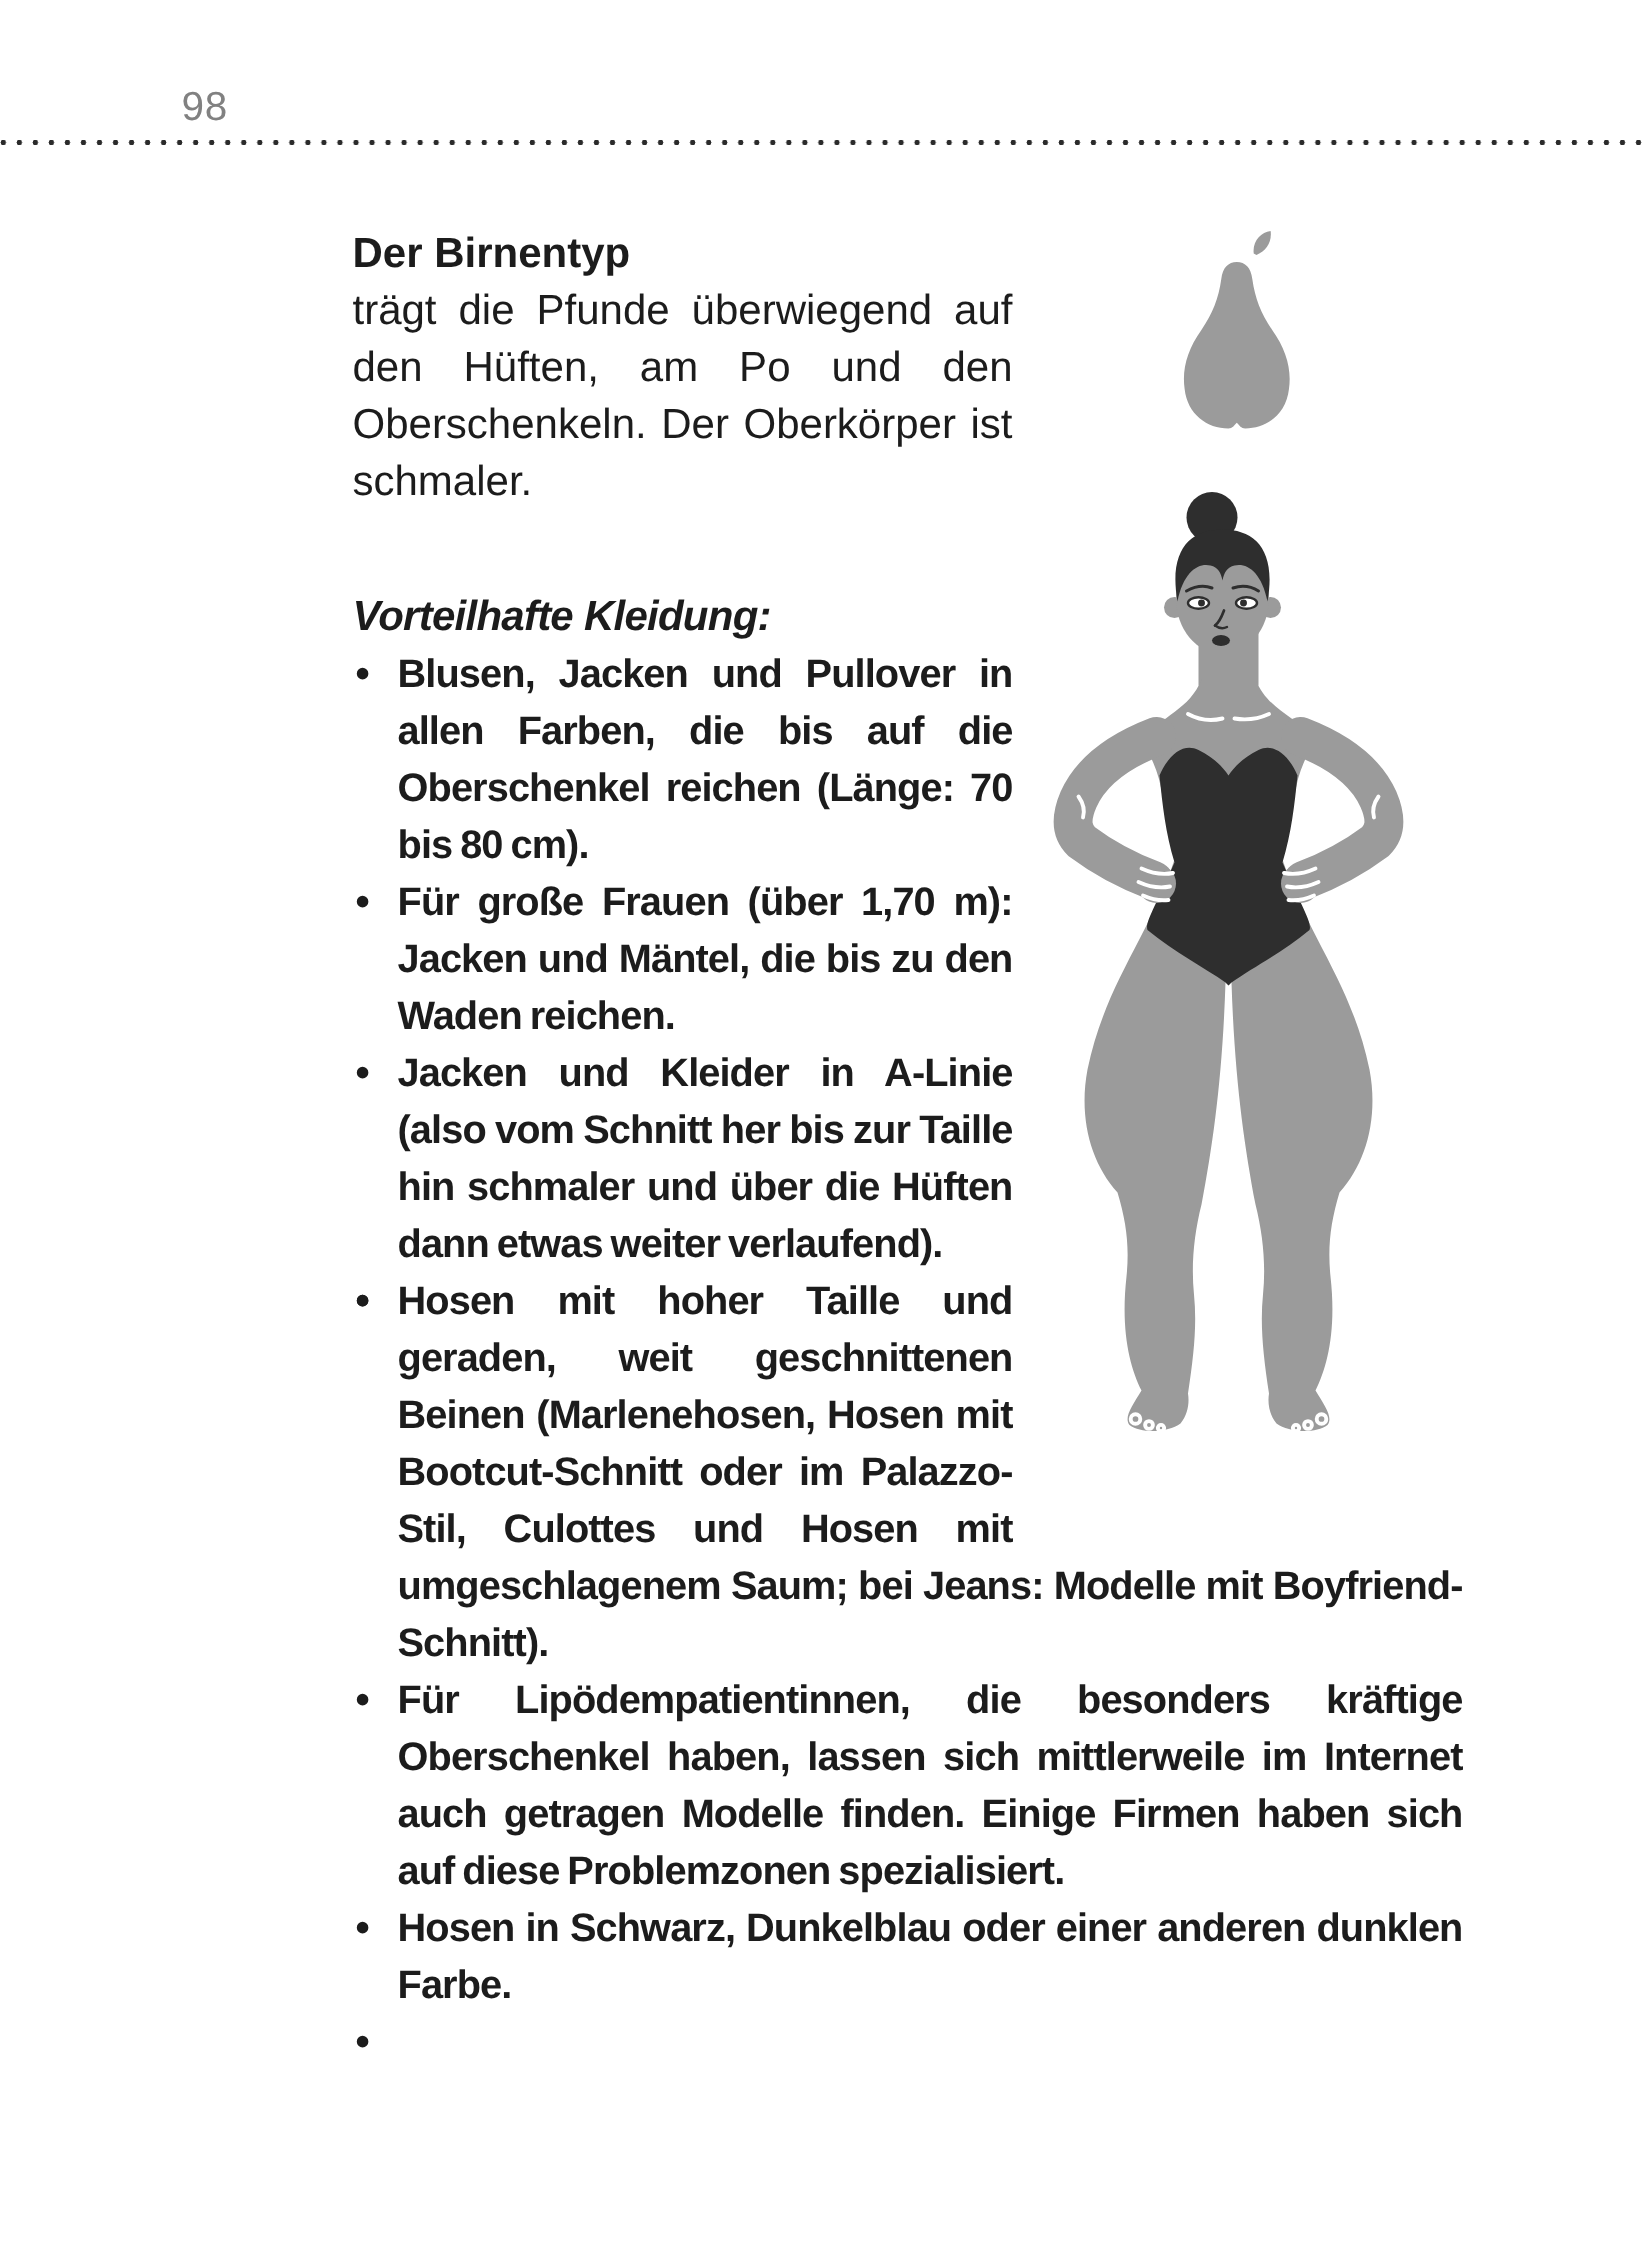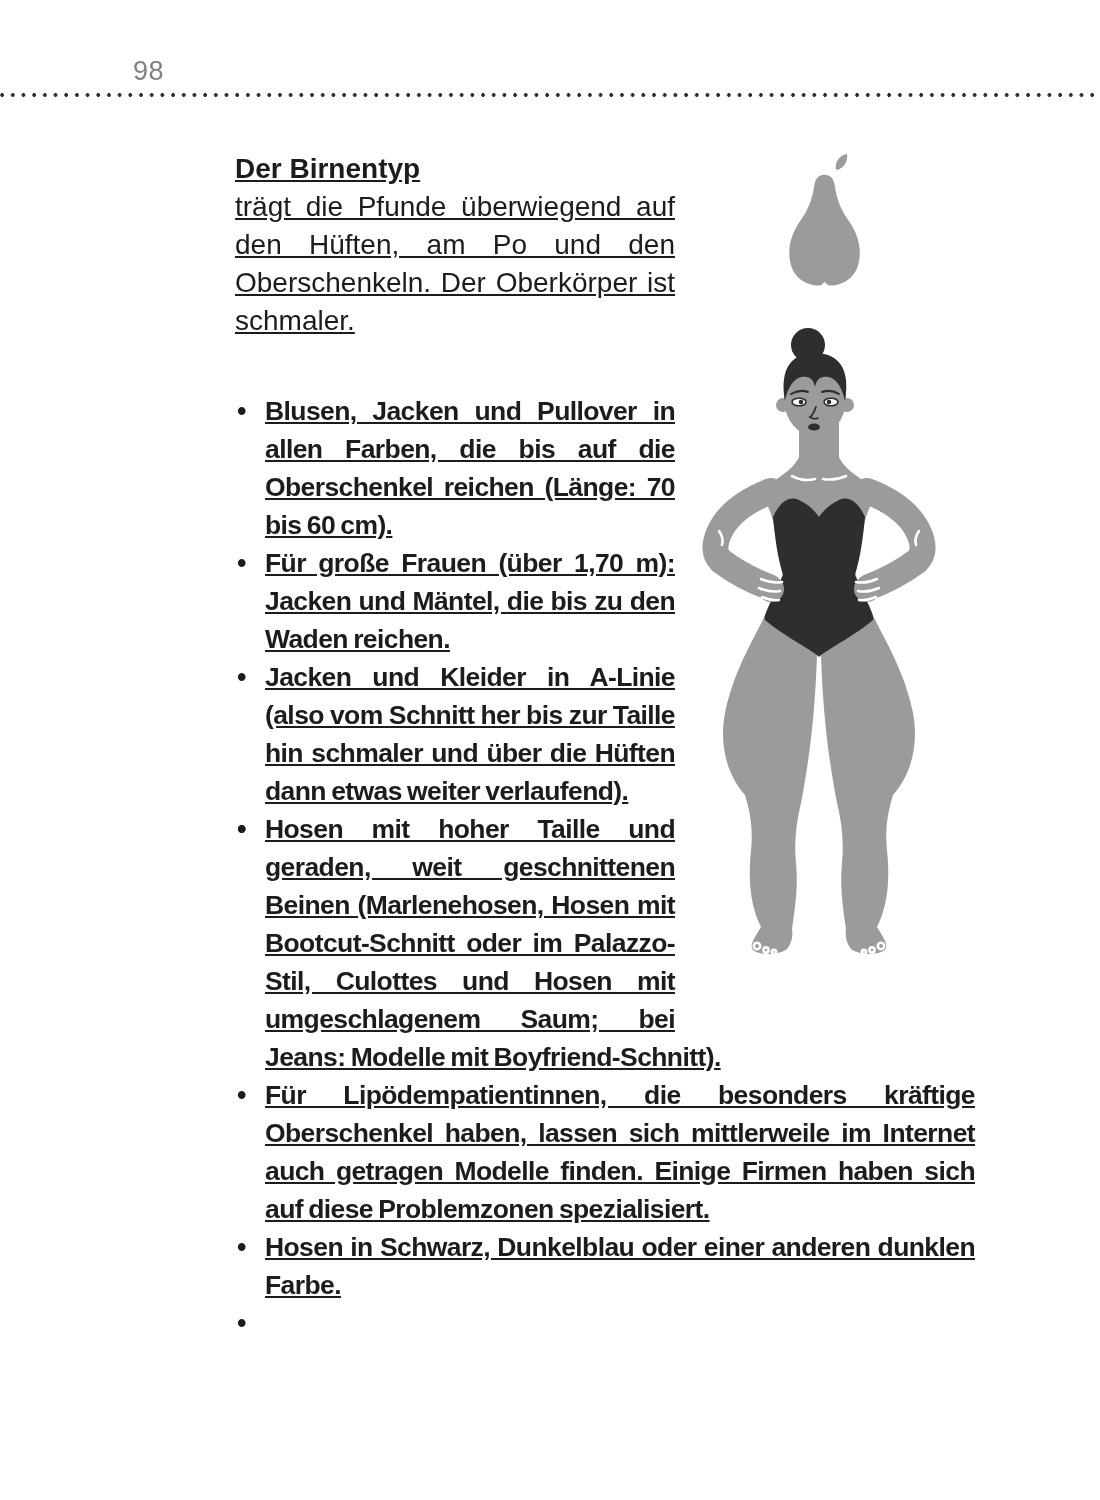--- a/index.html
+++ b/index.html
@@ -7,21 +7,21 @@
     position: relative;
     width: 1100px;
     height: 1500px;
     background: #ffffff;
     font-family: "Liberation Sans", "DejaVu Sans", sans-serif;
     color: #1c1c1c;
     overflow: hidden;
   }
   .page-number {
     position: absolute;
-    left: 133px;
+    left: 121px;
     top: 56px;
     font-size: 27px;
     color: #818181;
     letter-spacing: 0.5px;
   }
   .dotted-rule {
     position: absolute;
     left: 0;
     top: 92px;
     width: 100%;
@@ -29,21 +29,20 @@
     background-image: radial-gradient(circle at 2.2px 3px, #2b2b2b 1.7px, transparent 2px);
     background-size: 10.7px 6px;
     background-repeat: repeat-x;
   }
   .content {
     position: absolute;
     left: 235px;
     top: 150px;
     width: 740px;
     hyphens: auto;
-    text-decoration: underline;
     -webkit-hyphens: auto;
   }
   .figure-float {
     float: right;
     width: 300px;
     height: 862px;
   }
   .pear-svg  { display: block; margin: 4px auto 0;  width: 92px;  height: 141px; }
   .woman-svg { display: block; margin: 30px auto 0; width: 260px; height: 632px; }
 
@@ -208,23 +207,24 @@
           <circle cx="79" cy="627" r="2.1"></circle>
           <circle cx="186" cy="621" r="3.2"></circle>
           <circle cx="177" cy="625" r="2.6"></circle>
           <circle cx="169" cy="627" r="2.1"></circle>
         </g>
       </svg>
     </div>
 
     <h2 class="heading">Der Birnentyp</h2>
     <p class="intro">trägt die Pfunde überwiegend auf den Hüften, am Po und den Oberschenkeln. Der Oberkörper ist schmaler.</p>
+    <p class="subheading">Vorteilhafte Kleidung:</p>
 
     <ul class="advice">
-      <li><span class="bullet">•</span><span>Blusen, Jacken und Pullover in allen Farben,  die bis auf die Oberschenkel reichen (Länge: 70 bis 60 cm).</span></li>
+      <li><span class="bullet">•</span><span>Blusen, Jacken und Pullover in allen Farben,  die bis auf die Oberschenkel reichen (Länge: 70 bis 80 cm).</span></li>
       <li><span class="bullet">•</span><span>Für große Frauen (über 1,70 m): Jacken und Mäntel, die bis zu den Waden reichen.</span></li>
       <li><span class="bullet">•</span><span>Jacken und Kleider in A-Linie (also vom Schnitt her bis zur Taille hin schmaler und über die Hüften dann etwas weiter verlaufend).</span></li>
       <li><span class="bullet">•</span></li>
       <li><span class="bullet">•</span><span>Hosen mit hoher Taille und geraden, weit geschnittenen Beinen (Marlenehosen, Hosen mit Bootcut-Schnitt oder im Palazzo-Stil, Culottes und Hosen mit umgeschlagenem Saum; bei Jeans: Modelle mit Boyfriend-Schnitt).</span></li>
       <li><span class="bullet">•</span><span>Für Lipödempatientinnen, die besonders kräftige Oberschenkel haben, lassen sich mittlerweile im Internet auch getragen Modelle finden. Einige Firmen haben sich auf diese Problemzonen spezialisiert.</span></li>
       <li><span class="bullet">•</span><span>Hosen in Schwarz, Dunkelblau oder einer anderen dunklen Farbe.</span></li>
       <li><span class="bullet">•</span></li>
     </ul>
 
   </div>

